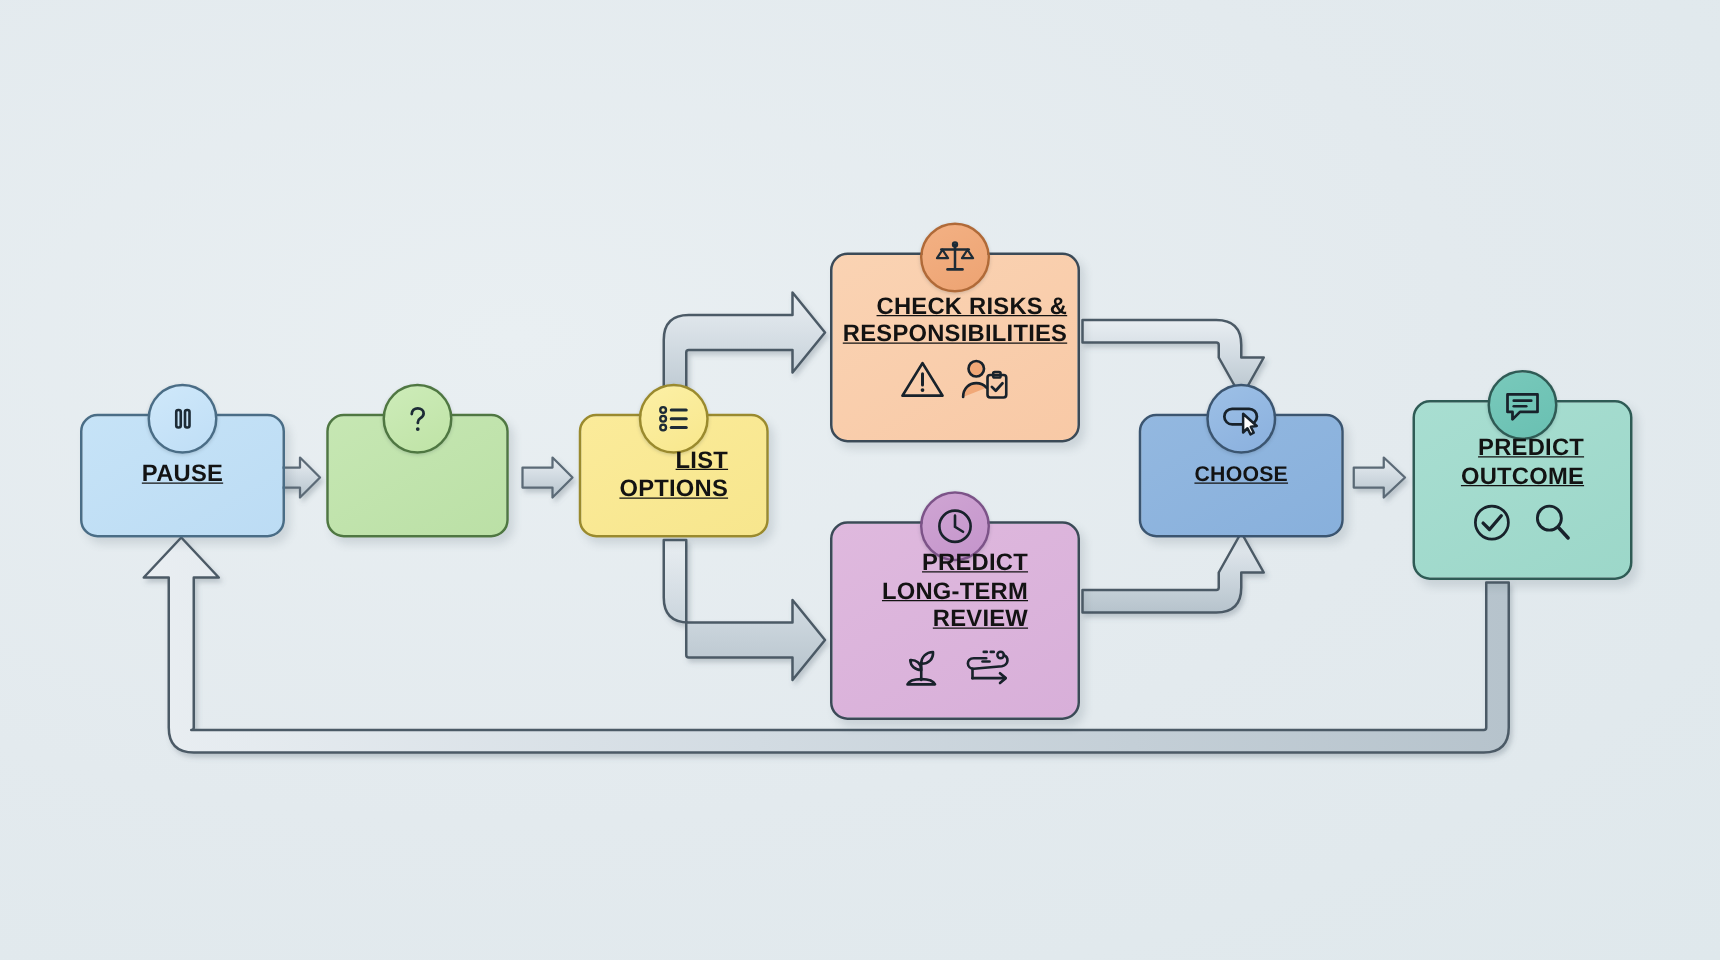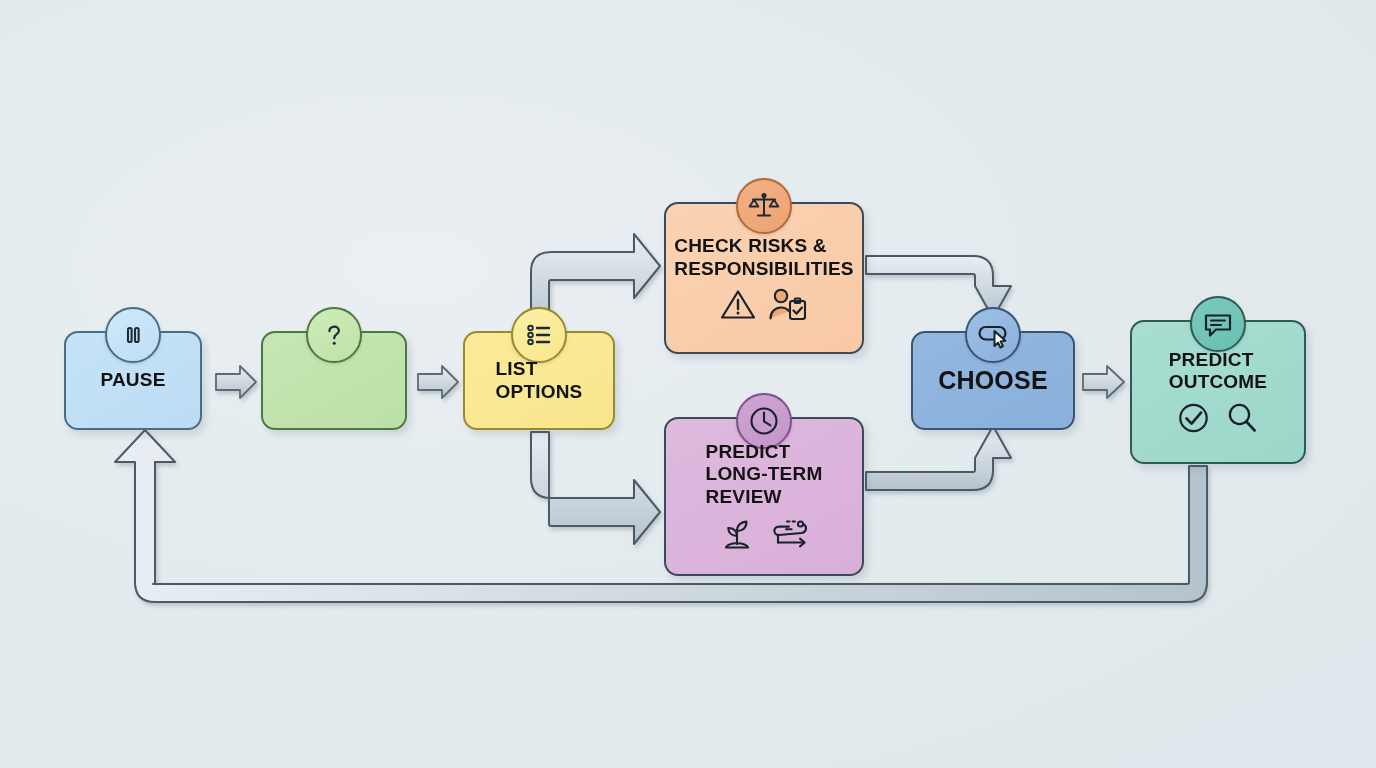--- a/index.html
+++ b/index.html
@@ -29,25 +29,26 @@
     border: 2px solid;
     display: flex;
     flex-direction: column;
     align-items: center;
     justify-content: center;
     box-shadow: 4px 5px 7px rgba(80,95,105,0.17);
   }
   .node-label {
     font-weight: bold;
     color: #131313;
-    text-align: left;
+    text-align: right;
     line-height: 1.18;
     letter-spacing: 0.2px;
     white-space: pre-line;
     z-index: 2;
+    text-decoration: underline;
   }
   .badge {
     position: absolute;
     top: -26px;
     left: 50%;
     transform: translateX(-50%);
     width: 52px;
     height: 52px;
     border-radius: 50%;
     border: 2px solid;
@@ -57,42 +58,42 @@
     box-shadow: 0 1px 3px rgba(60,75,85,0.22);
   }
   .sub-icons {
     display: flex;
     align-items: flex-end;
     justify-content: center;
     gap: 12px;
     margin-top: 8px;
   }
   
-  #node-pause   { left: 64px;   top: 331px; width: 138px; height: 99px;  background: linear-gradient(150deg,#c6e3f7 0%,#bcdcf4 100%); border-color:#4a6d86; }
+  #node-pause   { left: 64px;   top: 331px; width: 164px; height: 99px;  background: linear-gradient(150deg,#c6e3f7 0%,#bcdcf4 100%); border-color:#4a6d86; }
   #node-define  { left: 261px;  top: 331px; width: 146px; height: 99px;  background: linear-gradient(150deg,#c6e7b3 0%,#bbe0a6 100%); border-color:#4f7742; }
   #node-list    { left: 463px;  top: 331px; width: 152px; height: 99px;  background: linear-gradient(150deg,#fbeb9a 0%,#f7e68d 100%); border-color:#9a8a2e; }
   #node-risks   { left: 664px;  top: 202px; width: 200px; height: 152px; background: linear-gradient(150deg,#fad3b3 0%,#f8c9a6 100%); border-color:#3b4a57; }
   #node-impact  { left: 664px;  top: 417px; width: 200px; height: 159px; background: linear-gradient(150deg,#dfb9de 0%,#d8afd9 100%); border-color:#3b4a57; }
   #node-choose  { left: 911px;  top: 331px; width: 164px; height: 99px;  background: linear-gradient(150deg,#93b8e0 0%,#88b0dc 100%); border-color:#3b5570; }
   #node-review  { left: 1130px; top: 320px; width: 176px; height: 144px; background: linear-gradient(150deg,#a8ded1 0%,#9cd7c9 100%); border-color:#2f5b55; }
 
   #node-pause  .badge { background: linear-gradient(150deg,#cfe8fa,#bfdef6); border-color:#4a6d86; }
   #node-define .badge { background: linear-gradient(150deg,#cdecb9,#bfe3a6); border-color:#4f7742; }
   #node-list   .badge { background: linear-gradient(150deg,#fcf0a6,#f8e78c); border-color:#9a8a2e; }
   #node-risks  .badge { background: linear-gradient(150deg,#f3b184,#eda372); border-color:#b06a38; }
   #node-impact .badge { background: linear-gradient(150deg,#cfa5d3,#c494cb); border-color:#7c5388; }
   #node-choose .badge { background: linear-gradient(150deg,#9dc0e6,#8ab0de); border-color:#3b5570; }
   #node-review .badge { background: linear-gradient(150deg,#79c9bb,#69c0b2); border-color:#2f5b55; }
 
   #node-pause  .node-label { font-size: 19px; }
   #node-define .node-label { font-size: 19px; }
   #node-list   .node-label { font-size: 19px; }
   #node-risks  .node-label { font-size: 19px; margin-top: 4px; }
   #node-impact .node-label { font-size: 19px; margin-top: 2px; }
-  #node-choose .node-label { font-size: 25px; }
+  #node-choose .node-label { font-size: 17px; }
   #node-review .node-label { font-size: 19px; margin-top: 4px; }
 </style>
 </head>
 <body>
 
 <div id="canvas">
 
   <svg id="arrow-layer" viewBox="0 0 1376 768" width="1376" height="768">
     <defs>
       <linearGradient id="gArrow" x1="0" y1="0" x2="0" y2="1">

